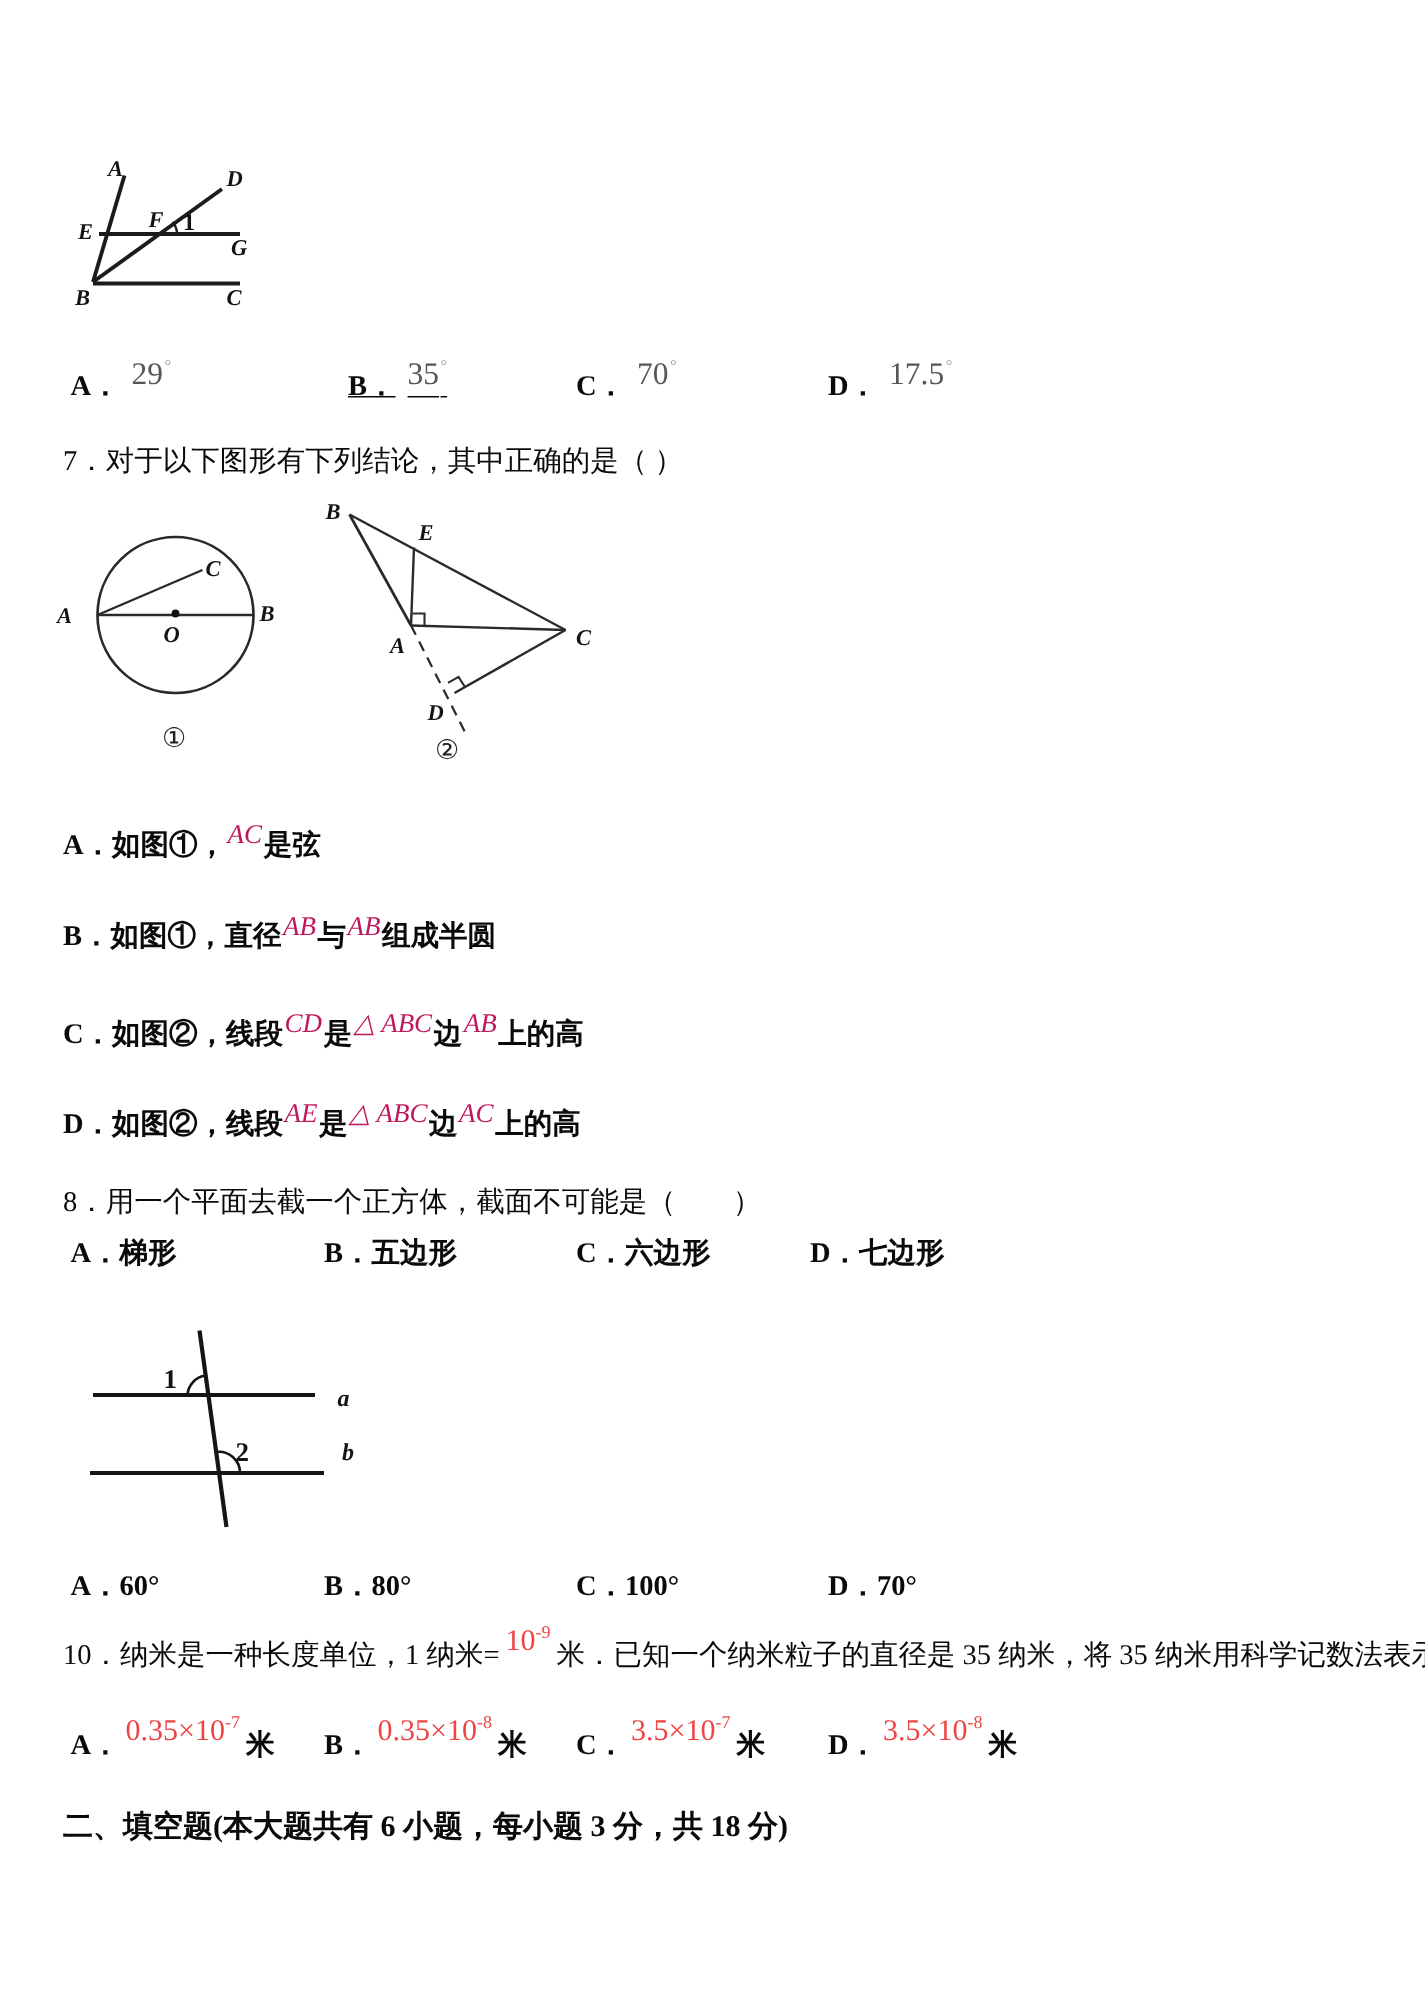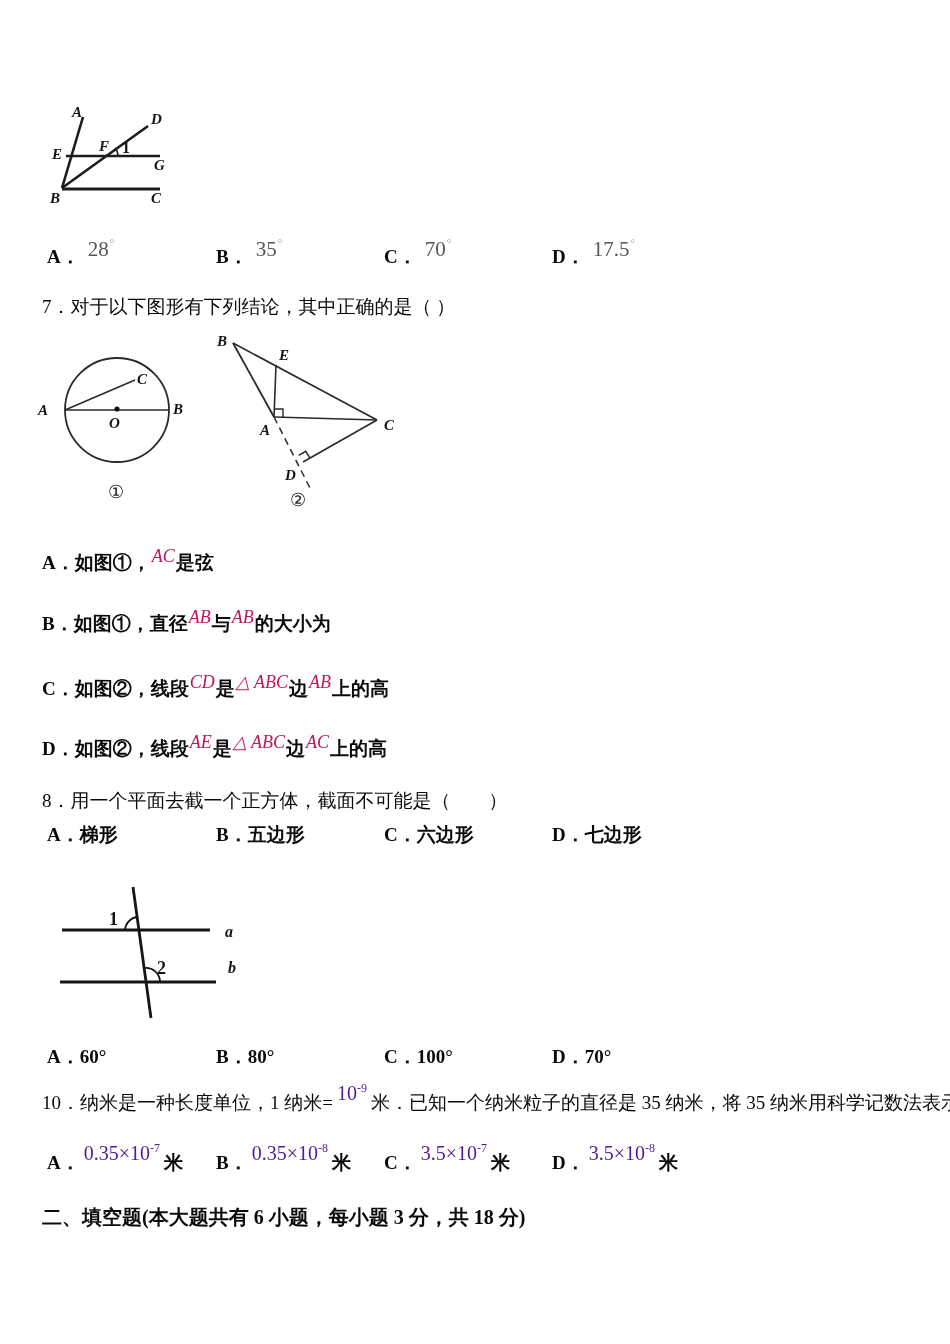--- a/index.html
+++ b/index.html
@@ -32,21 +32,21 @@
   .math{
     color:#be185d;
     font-family:"Liberation Serif",serif;
     font-style:italic;font-weight:400;
     font-size:18px;
     position:relative;top:-7px;
     padding:0 1px;
   }
   .fsup{font-size:12px;position:relative;top:-8px;font-style:normal;}
   .formula{
-    color:#4c1d95;
+    color:#ef4444;
     font-family:"Liberation Serif",serif;
     font-size:20px;font-weight:400;
     position:relative;top:-9px;
     margin:0 4px;
   }
   svg text{font-family:"Liberation Serif","DejaVu Serif",serif;}
   .figlabel{font-style:italic;font-weight:700;font-size:15px;fill:#141414;}
   .fignum{font-style:normal;font-weight:700;font-size:16px;fill:#141414;}
   .figcaption{font-style:normal;font-weight:400;font-size:18px;fill:#222;}
   .sechdr{position:absolute;left:42px;font-size:20px;font-weight:700;white-space:nowrap;}
@@ -67,23 +67,23 @@
     <text class="figlabel" x="7" y="54">E</text>
     <text class="figlabel" x="54" y="46">F</text>
     <text class="fignum" x="77" y="48">1</text>
     <text class="figlabel" x="109" y="65">G</text>
     <text class="figlabel" x="5" y="98">B</text>
     <text class="figlabel" x="106" y="98">C</text>
   </svg>
 
   <div class="optrow" style="top:244px;">
     <span class="opt" style="left:47px;">
-      <span class="optletter">A．</span><span class="grayval"><span>28</span><span class="deg">°</span></span>
+      <span class="optletter">A．</span><span class="grayval"><span>29</span><span class="deg">°</span></span>
     </span>
-    <span class="opt" style="left:216px;">
+    <span class="opt" style="left:232px;text-decoration:underline;">
       <span class="optletter">B．</span><span class="grayval"><span>35</span><span class="deg">°</span></span>
     </span>
     <span class="opt" style="left:384px;">
       <span class="optletter">C．</span><span class="grayval"><span>70</span><span class="deg">°</span></span>
     </span>
     <span class="opt" style="left:552px;">
       <span class="optletter">D．</span><span class="grayval"><span>17.5</span><span class="deg">°</span></span>
     </span>
   </div>
 
@@ -117,37 +117,37 @@
     <text class="figlabel" x="55" y="105">A</text>
     <text class="figlabel" x="179" y="100">C</text>
     <text class="figlabel" x="80" y="150">D</text>
     <text class="figcaption" x="85" y="176">②</text>
   </svg>
 
   <div class="qline" style="top:550px;">
     <span class="optletter">A．</span><span class="optcjk">如图①，</span><span class="math">AC</span><span class="optcjk">是弦</span>
   </div>
   <div class="qline" style="top:611px;">
-    <span class="optletter">B．</span><span class="optcjk">如图①，直径</span><span class="math">AB</span><span class="optcjk">与</span><span class="math">AB</span><span class="optcjk">的大小为</span>
+    <span class="optletter">B．</span><span class="optcjk">如图①，直径</span><span class="math">AB</span><span class="optcjk">与</span><span class="math">AB</span><span class="optcjk">组成半圆</span>
   </div>
   <div class="qline" style="top:676px;">
     <span class="optletter">C．</span><span class="optcjk">如图②，线段</span><span class="math">CD</span><span class="optcjk">是</span><span class="math">△ ABC</span><span class="optcjk">边</span><span class="math">AB</span><span class="optcjk">上的高</span>
   </div>
   <div class="qline" style="top:736px;">
     <span class="optletter">D．</span><span class="optcjk">如图②，线段</span><span class="math">AE</span><span class="optcjk">是</span><span class="math">△ ABC</span><span class="optcjk">边</span><span class="math">AC</span><span class="optcjk">上的高</span>
   </div>
 
   <div class="qline" style="top:788px;">
     <span class="qnum">8．</span><span class="qtext">用一个平面去截一个正方体，截面不可能是（　　）</span>
   </div>
   <div class="optrow" style="top:822px;">
     <span class="opt" style="left:47px;"><span class="optletter">A．</span><span class="optcjk">梯形</span></span>
     <span class="opt" style="left:216px;"><span class="optletter">B．</span><span class="optcjk">五边形</span></span>
     <span class="opt" style="left:384px;"><span class="optletter">C．</span><span class="optcjk">六边形</span></span>
-    <span class="opt" style="left:552px;"><span class="optletter">D．</span><span class="optcjk">七边形</span></span>
+    <span class="opt" style="left:540px;"><span class="optletter">D．</span><span class="optcjk">七边形</span></span>
   </div>
 
 
   <svg class="abs" style="left:50px;top:885px;" width="195" height="140" viewBox="0 0 195 140">
     <line x1="12" y1="45" x2="160" y2="45" stroke="#151515" stroke-width="2.8"></line>
     <line x1="10" y1="97" x2="166" y2="97" stroke="#151515" stroke-width="2.8"></line>
     <line x1="83" y1="2" x2="101" y2="133" stroke="#151515" stroke-width="2.8"></line>
     <path d="M 75 45 A 14 14 0 0 1 87 32" fill="none" stroke="#151515" stroke-width="1.8"></path>
     <path d="M 94 83 A 14 14 0 0 1 110 97" fill="none" stroke="#151515" stroke-width="1.8"></path>
     <text class="fignum" style="font-size:18px;" x="59" y="40">1</text>

